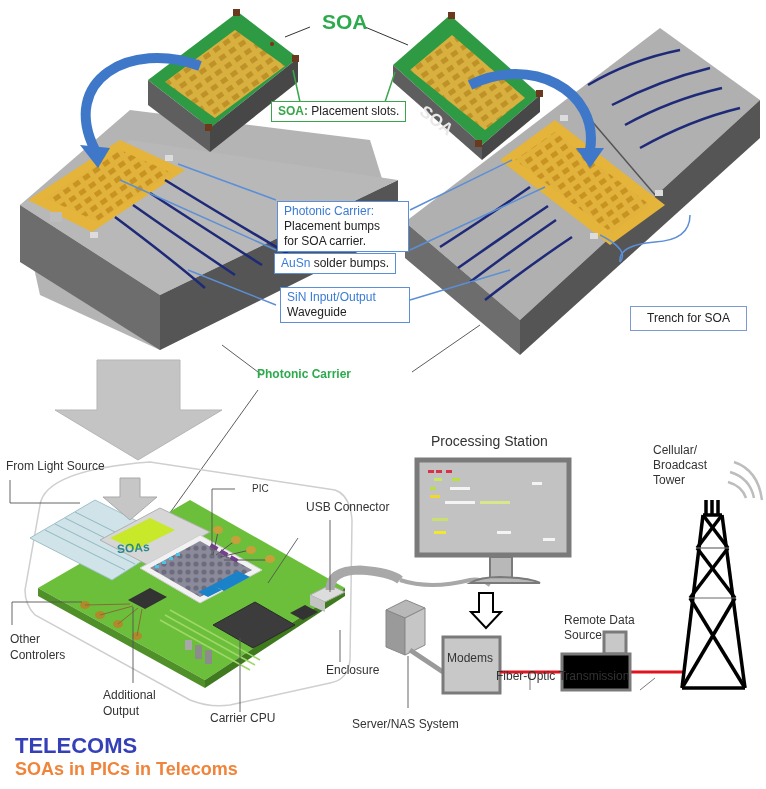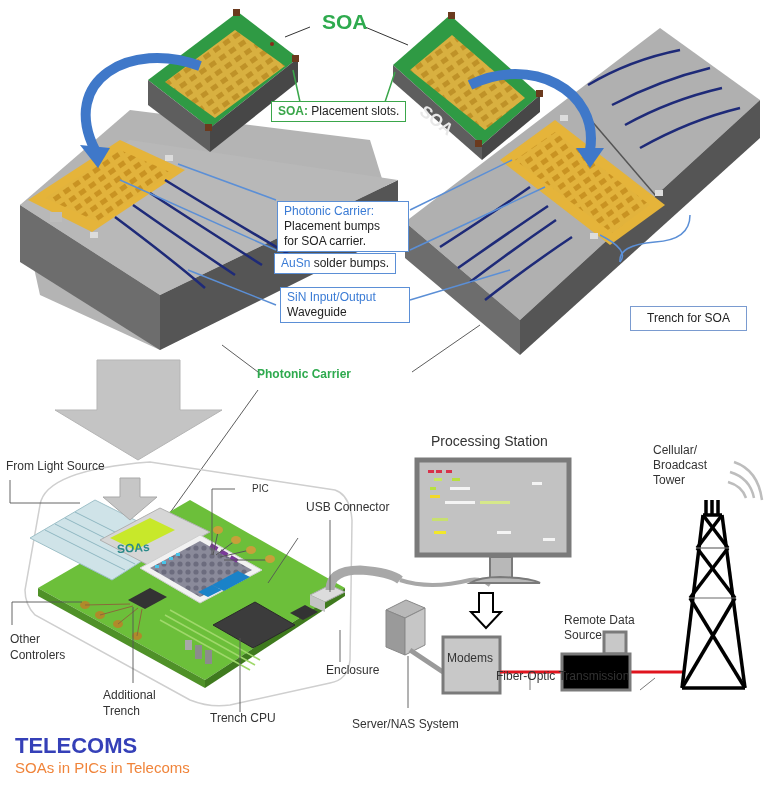--- a/index.html
+++ b/index.html
@@ -7,21 +7,21 @@
          font-family: "Liberation Sans", sans-serif; }
   #stage { position: absolute; left: 0; top: 0; width: 766px; height: 579px; }
   .lbl { position: absolute; font-family: "Liberation Sans", sans-serif; color: #333333; font-size: 12px; line-height: 14px; white-space: nowrap; }
   .callout { position: absolute; background: #ffffff; border: 1.5px solid #5b8fd6; padding: 2px 6px; font-size: 12px; line-height: 15px; color: #222; white-space: nowrap; }
   .callout .hl { color: #3a7bd5; }
   .callout.green { border-color: #3aa64a; }
   .callout.green .hl { color: #3aa64a; font-weight: bold; }
   .callout.trench { border-color: #7a9bd0; font-weight: normal; padding: 4px 16px; margin-top: 36px; }
   .big-green { position: absolute; color: #2eaa4e; font-weight: bold; font-family: "Liberation Sans", sans-serif; white-space: nowrap; }
   .title-blue { position: absolute; color: #3540b8; font-weight: bold; font-size: 22px; white-space: nowrap; }
-  .title-orange { position: absolute; color: #f0843a; font-weight: normal; font-size: 15px; white-space: nowrap; }
+  .title-orange { position: absolute; color: #f0843a; font-weight: bold; font-size: 18px; white-space: nowrap; }
 </style>
 </head>
 <body>
 
 <div id="stage">
 
 <svg width="766" height="789" viewBox="0 0 766 789" xmlns="http://www.w3.org/2000/svg" style="position:absolute;left:0;top:0">
   <defs>
     <pattern id="padsGold" width="12" height="10" patternUnits="userSpaceOnUse" patternTransform="rotate(-35)">
       <rect width="12" height="10" fill="#e2b33c"></rect>
@@ -322,22 +322,22 @@
 
 <div class="big-green" style="left:257px;top:367px;font-size:12px;">Photonic Carrier</div>
 
 <div class="lbl" style="left:6px;top:459px;">From Light Source</div>
 <div class="lbl" style="left:117px;top:541px;color:#2a8a8a;font-weight:bold;transform:rotate(-4deg);">SOAs</div>
 <div class="lbl" style="left:252px;top:482px;font-size:10px;">PIC</div>
 <div class="lbl" style="left:306px;top:500px;">USB Connector</div>
 <div class="lbl" style="left:10px;top:632px;">Other</div>
 <div class="lbl" style="left:10px;top:648px;">Controlers</div>
 <div class="lbl" style="left:103px;top:688px;">Additional</div>
-<div class="lbl" style="left:103px;top:704px;">Trench</div>
-<div class="lbl" style="left:210px;top:711px;">Trench CPU</div>
+<div class="lbl" style="left:103px;top:704px;">Output</div>
+<div class="lbl" style="left:210px;top:711px;">Carrier CPU</div>
 <div class="lbl" style="left:326px;top:663px;">Enclosure</div>
 <div class="lbl" style="left:352px;top:717px;">Server/NAS System</div>
 <div class="lbl" style="left:431px;top:433px;font-size:14px;line-height:17px;">Processing Station</div>
 <div class="lbl" style="left:447px;top:651px;">Modems</div>
 <div class="lbl" style="left:564px;top:613px;">Remote Data</div>
 <div class="lbl" style="left:564px;top:628px;">Source</div>
 <div class="lbl" style="left:496px;top:669px;">Fiber-Optic Transmission</div>
 <div class="lbl" style="left:653px;top:443px;">Cellular/</div>
 <div class="lbl" style="left:653px;top:458px;">Broadcast</div>
 <div class="lbl" style="left:653px;top:473px;">Tower</div>

